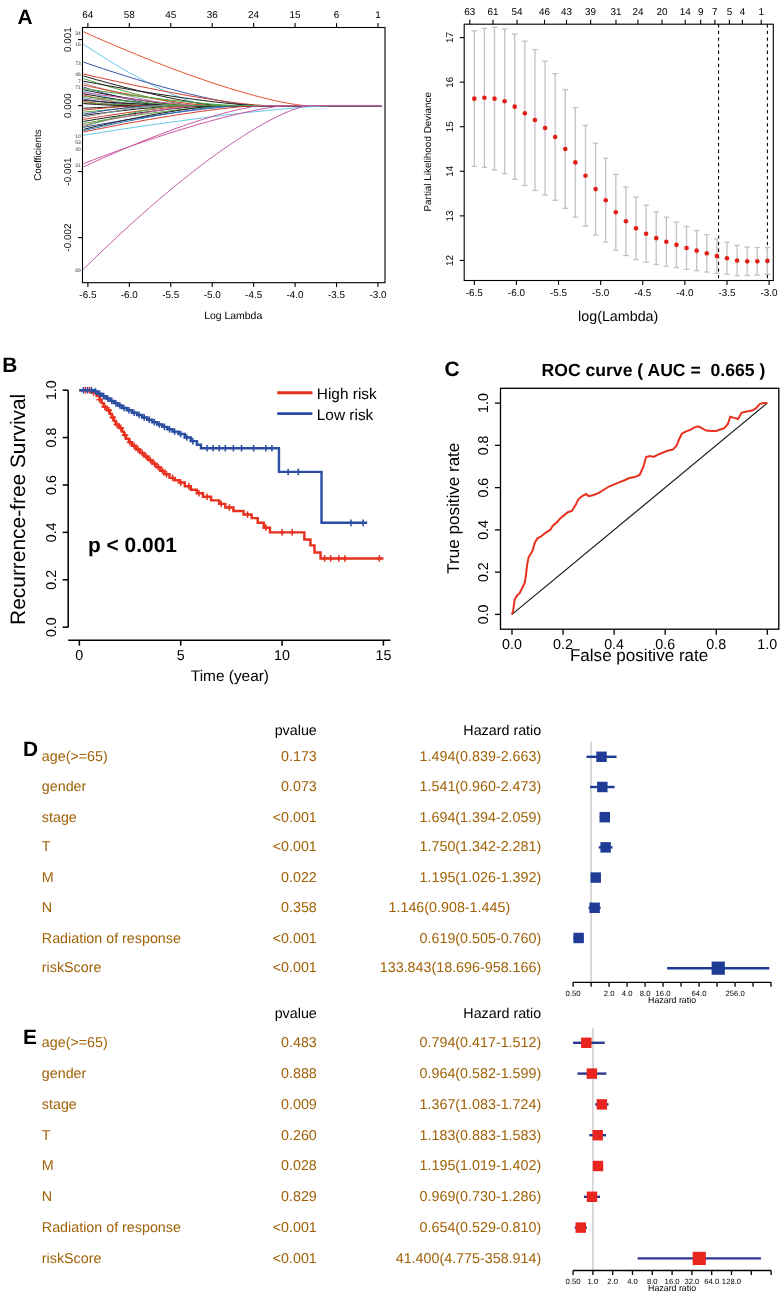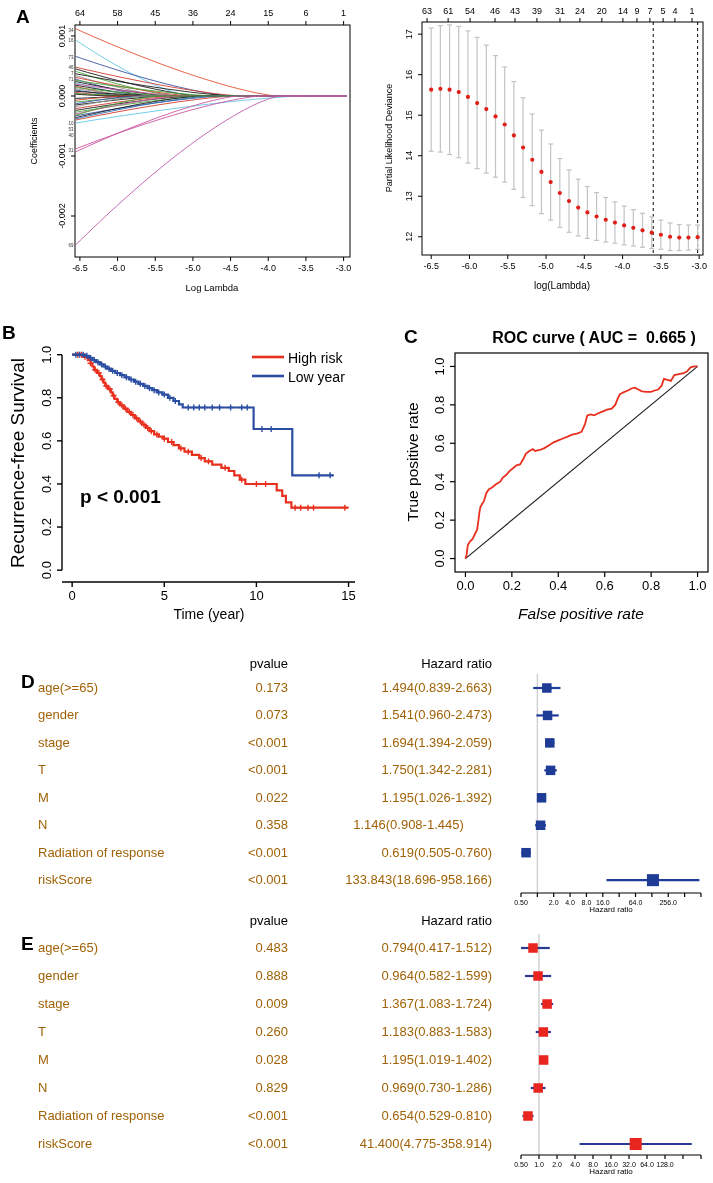--- a/index.html
+++ b/index.html
@@ -576,33 +576,33 @@
   <div class="lbl panel-letter" style="left:404px;top:326px;">C</div>
   <div class="lbl panel-letter" style="left:21px;top:671px;">D</div>
   <div class="lbl panel-letter" style="left:21px;top:933px;">E</div>
 
   
   <div class="lbl rot" style="left:34px;top:141px;font-size:9px;">Coefficients</div>
   <div class="lbl ctr" style="left:212px;top:282px;font-size:9.5px;">Log Lambda</div>
 
   
   <div class="lbl rot" style="left:389px;top:138px;font-size:9px;">Partial Likelihood Deviance</div>
-  <div class="lbl ctr" style="left:562px;top:280px;font-size:10px;">log(Lambda)</div>
+  <div class="lbl ctr" style="left:562px;top:280px;font-size:13px;">log(Lambda)</div>
 
   
   <div class="lbl rot" style="left:18px;top:463px;font-size:19px;">Recurrence-free Survival</div>
   <div class="lbl ctr" style="left:209px;top:606px;font-size:14px;">Time (year)</div>
   <div class="lbl" style="left:80px;top:486px;font-size:19px;font-weight:bold;">p &lt; 0.001</div>
   <div class="lbl" style="left:288px;top:350px;font-size:14px;">High risk</div>
-  <div class="lbl" style="left:288px;top:369px;font-size:14px;">Low year</div>
+  <div class="lbl" style="left:288px;top:369px;font-size:14px;">Low risk</div>
 
   
   <div class="lbl ctr" style="left:584px;top:329px;font-size:16px;font-weight:bold;padding-left:20px;">ROC curve ( AUC =  0.665 )</div>
   <div class="lbl rot" style="left:413px;top:462px;font-size:15.5px;">True positive rate</div>
-  <div class="lbl ctr" style="left:581px;top:605px;font-size:15.5px;font-style:italic;">False positive rate</div>
+  <div class="lbl ctr" style="left:581px;top:588px;font-size:15.5px;">False positive rate</div>
 
   
   <div class="lbl hdr" style="left:198px;top:656px;width:90px;">pvalue</div>
   <div class="lbl hdr" style="left:330px;top:656px;width:162px;">Hazard ratio</div>
   <div class="lbl axttl" style="left:576px;top:905px;width:70px;">Hazard ratio</div>
 
   
   <div class="lbl hdr" style="left:198px;top:913px;width:90px;">pvalue</div>
   <div class="lbl hdr" style="left:330px;top:913px;width:162px;">Hazard ratio</div>
   <div class="lbl axttl" style="left:576px;top:1167px;width:70px;">Hazard ratio</div>

